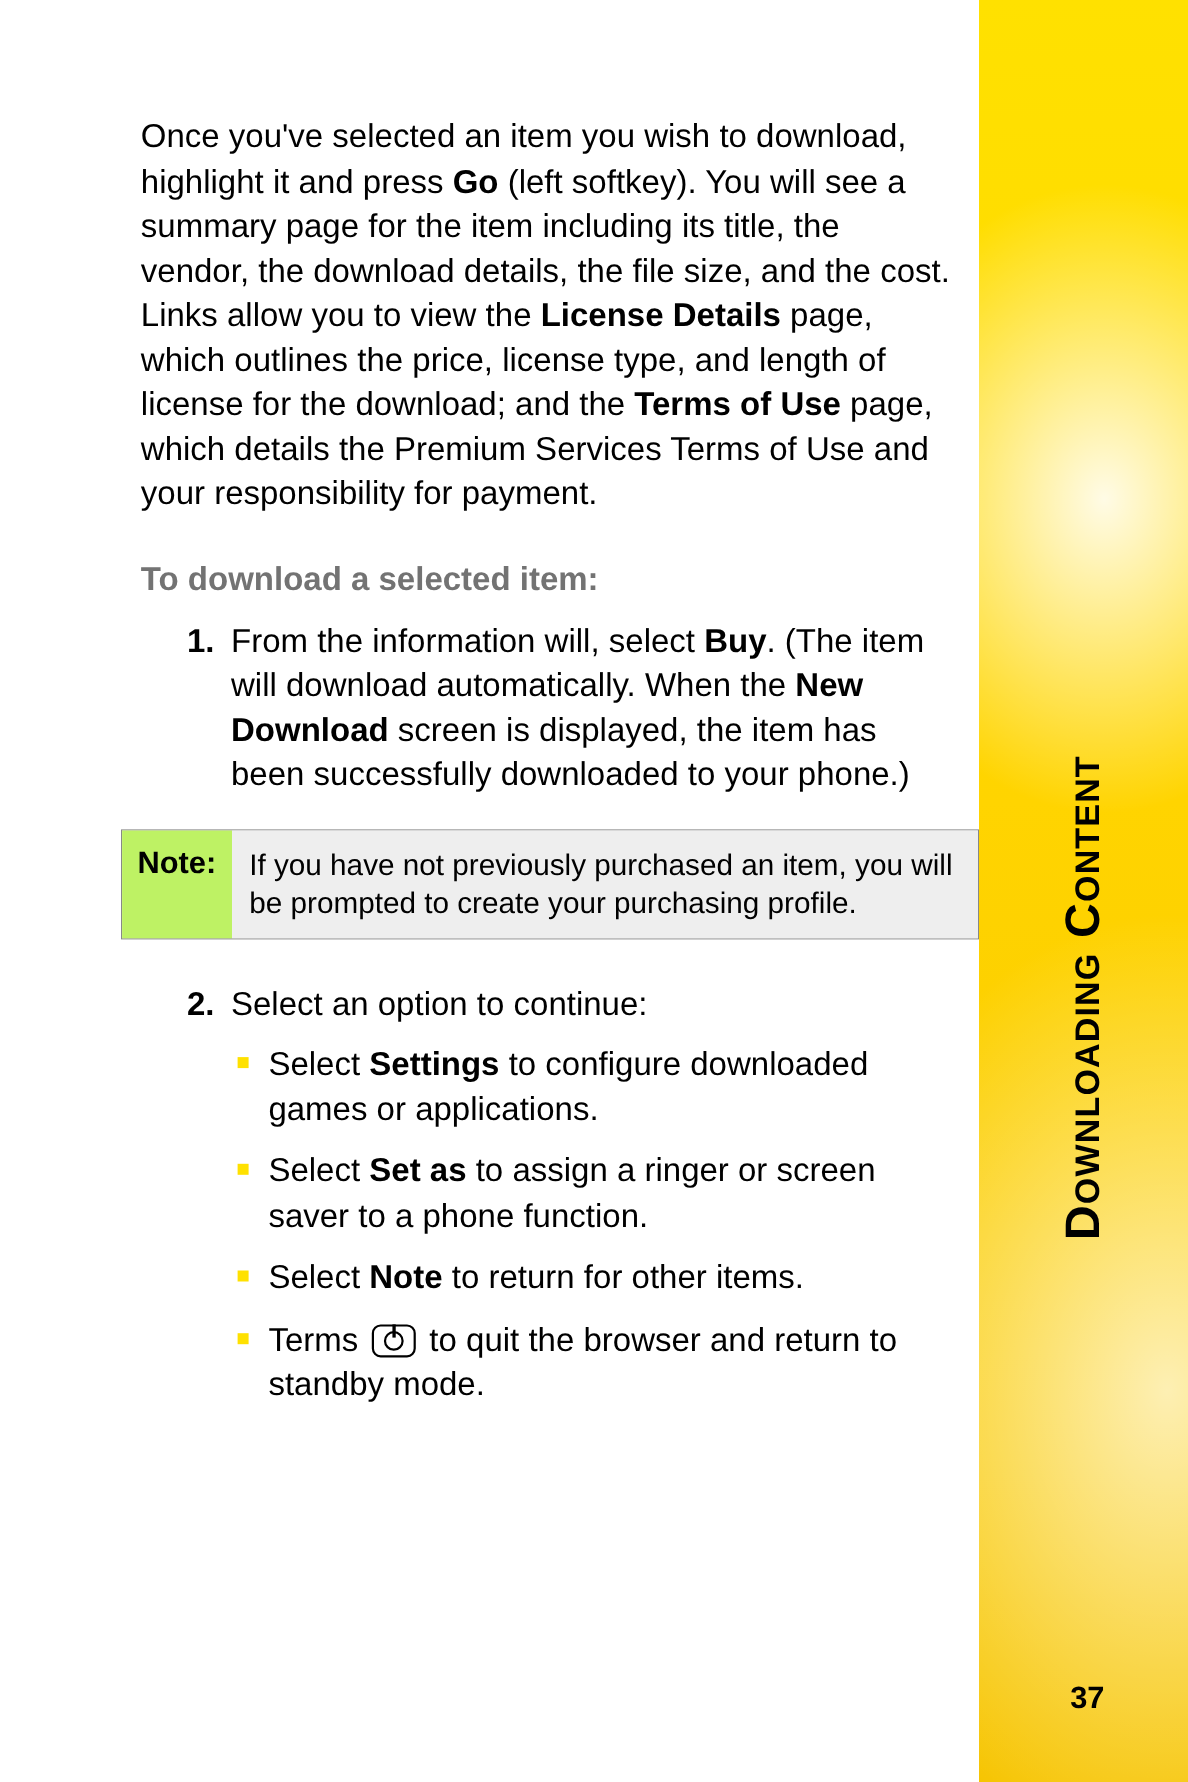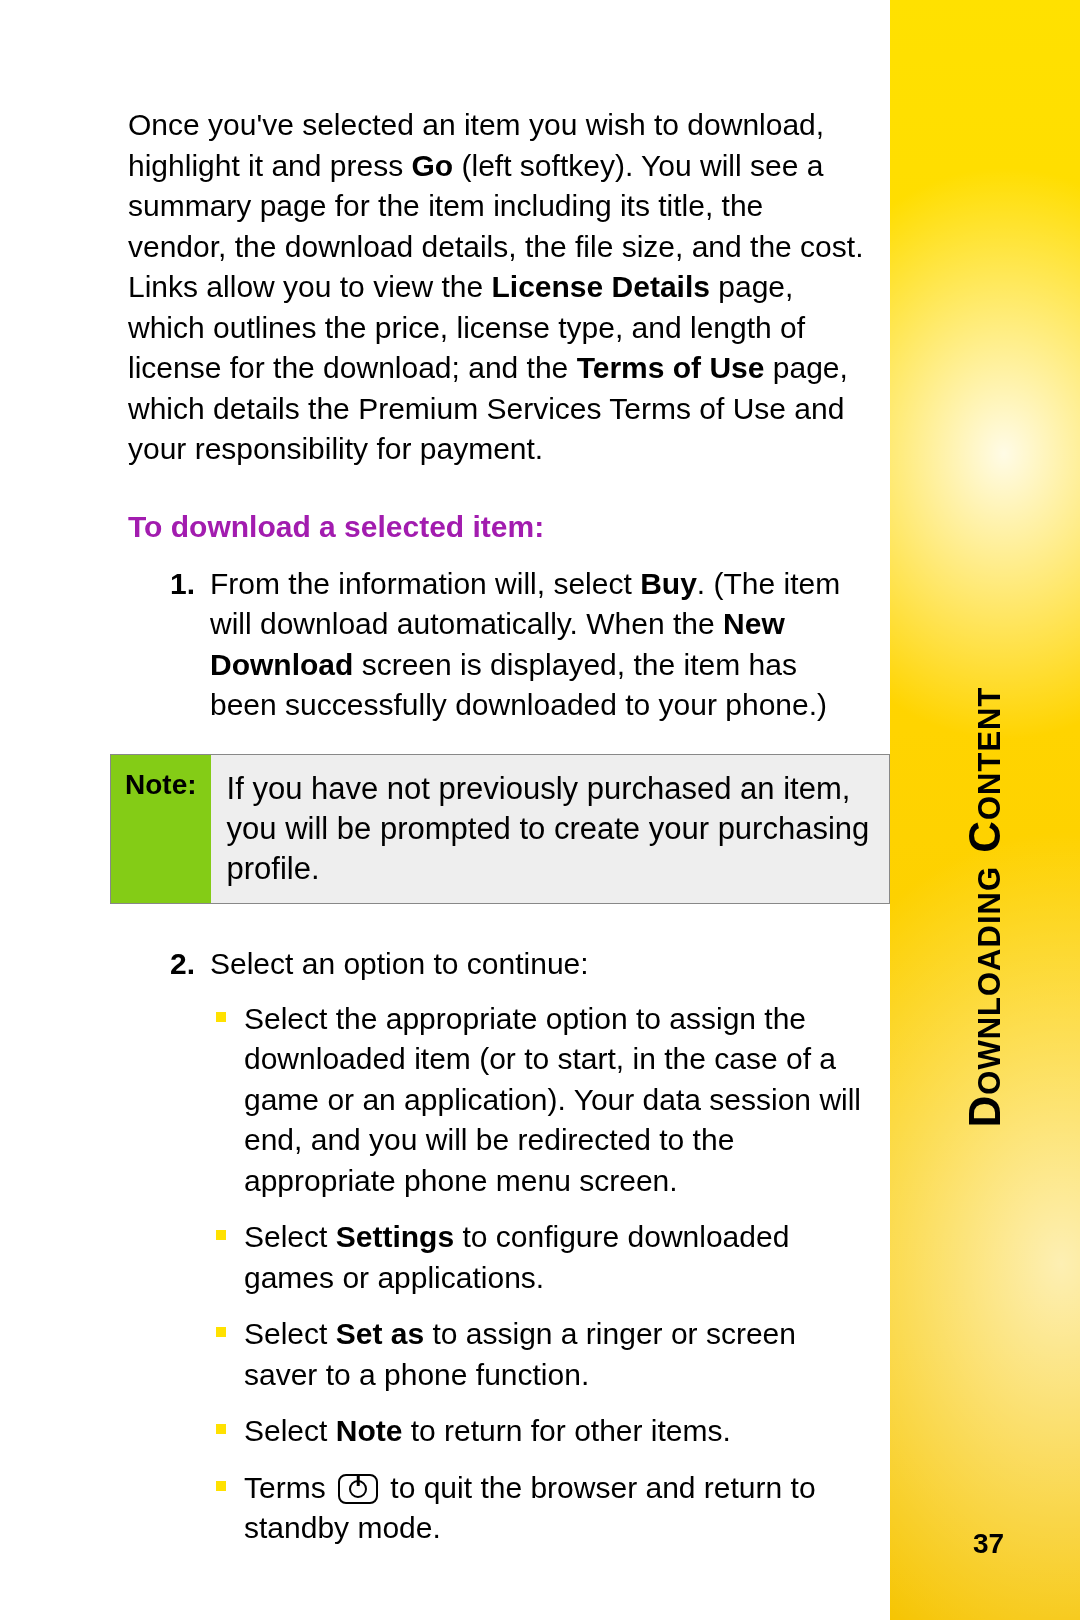--- a/index.html
+++ b/index.html
@@ -1,31 +1,31 @@
 <!DOCTYPE html>
 <html><head>
 <meta charset="utf-8">
 <style>
   * { margin: 0; padding: 0; box-sizing: border-box; }
   html, body { width: 1080px; height: 1620px; font-family: "Myriad Pro", "Segoe UI", Arial, sans-serif; background: #fff; color: #000; }
   .page { position: relative; width: 1080px; height: 1620px; overflow: hidden; }
   .content { position: absolute; left: 100px; top: 105px; width: 770px; }
   h2.section-title { font-size: 40px; font-weight: 700; margin-bottom: 20px; letter-spacing: -0.5px; }
   p.intro { font-size: 30px; line-height: 1.35; margin-left: 28px; margin-bottom: 40px; }
-  p.subhead { font-size: 30px; font-weight: 700; color: #a21caf; margin-left: 28px; margin-bottom: 20px; }
+  p.subhead { font-size: 30px; font-weight: 700; color: #737373; margin-left: 28px; margin-bottom: 20px; }
   ol.steps { list-style: none; margin-left: 70px; }
   ol.steps > li { font-size: 30px; line-height: 1.35; margin-bottom: 28px; position: relative; padding-left: 40px; }
   ol.steps > li .num { position: absolute; left: 0; top: 0; font-weight: 700; }
   ul.sub { list-style: none; margin-top: 14px; margin-left: 6px; }
   ul.sub > li { font-size: 30px; line-height: 1.35; position: relative; padding-left: 28px; margin-bottom: 16px; }
   ul.sub > li::before { content: ""; position: absolute; left: 0; top: 13px; width: 10px; height: 10px; background: #ffe100; }
   b { font-weight: 700; }
   .note-box { display: flex; border: 1px solid #888; margin: 10px 0 40px 10px; width: 780px; }
-  .note-label { background: #84cc16; font-weight: 700; font-size: 28px; padding: 14px 14px; display: flex; align-items: flex-start; }
-  .note-text { background: #eee; font-size: 31px; line-height: 1.3; padding: 14px 16px; flex: 1; }
+  .note-label { background: #bef264; font-weight: 700; font-size: 28px; padding: 14px 14px; display: flex; align-items: flex-start; }
+  .note-text { background: #eee; font-size: 27px; line-height: 1.3; padding: 14px 16px; flex: 1; }
   .side-tab { position: absolute; right: 0; top: 0; width: 190px; height: 1620px;
     background:
       radial-gradient(ellipse 420px 520px at 60% 28%, rgba(255,255,255,0.9) 0%, rgba(255,255,255,0.0) 55%),
       radial-gradient(ellipse 520px 720px at 90% 78%, rgba(255,255,255,0.7) 0%, rgba(255,255,255,0.0) 60%),
       linear-gradient(180deg, #ffe100 0%, #ffd400 45%, #f6c400 100%);
   }
   .side-tab-label-wrap { position: absolute; left: 50%; top: 56%; transform: translate(-50%, -50%) rotate(-90deg); white-space: nowrap; font-size: 44px; font-weight: 700; font-variant: small-caps; letter-spacing: 1px; }
   .page-num { position: absolute; right: 0; bottom: 60px; width: 183px; text-align: center; font-weight: 700; font-size: 28px; }
   .end-icon { display: inline-block; vertical-align: -6px; width: 40px; height: 30px; border: 2.5px solid #000; border-radius: 8px; position: relative; margin: 0 4px; }
   .end-icon::before { content: ""; position: absolute; left: 50%; top: 50%; width: 14px; height: 14px; border: 2.5px solid #000; border-radius: 50%; transform: translate(-50%, -50%); }
@@ -50,21 +50,20 @@
     <div class="note-box">
       <div class="note-label">Note:</div>
       <div class="note-text">If you have not previously purchased an item, you will be prompted to create your purchasing profile.</div>
     </div>
 
     <ol class="steps">
       <li>
         <span class="num">2.</span>
         <span>Select an option to continue:</span>
         <ul class="sub">
-          <li>Select the appropriate option to assign the downloaded item (or to start, in the case of a game or an application). Your data session will end, and you will be redirected to the appropriate phone menu screen.</li>
           <li>
             <span>Select </span><b>Settings</b><span> to configure downloaded games or applications.</span>
           </li>
           <li>
             <span>Select </span><b>Set as</b><span> to assign a ringer or screen saver to a phone function.</span>
           </li>
           <li>
             <span>Select </span><b>Note</b><span> to return for other items.</span>
           </li>
           <li>

